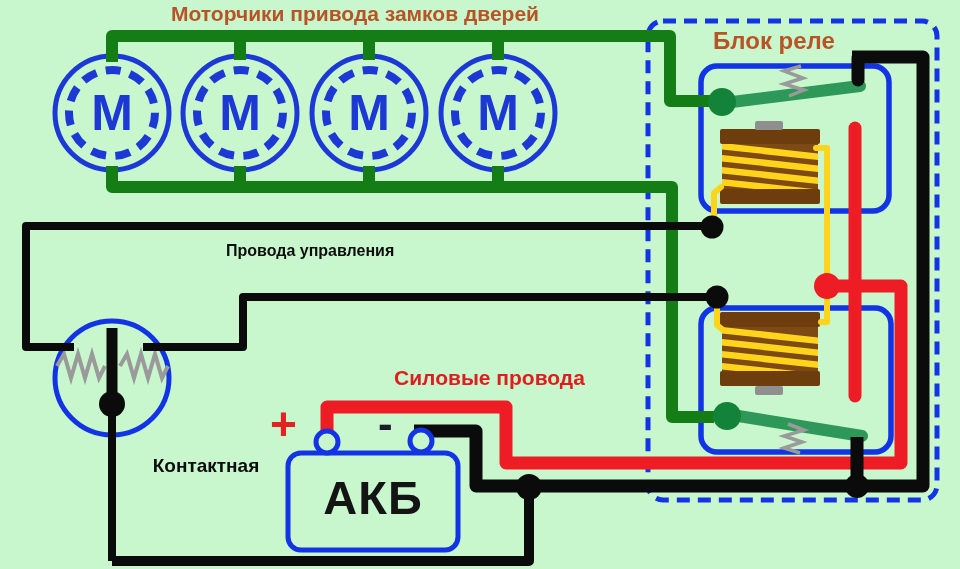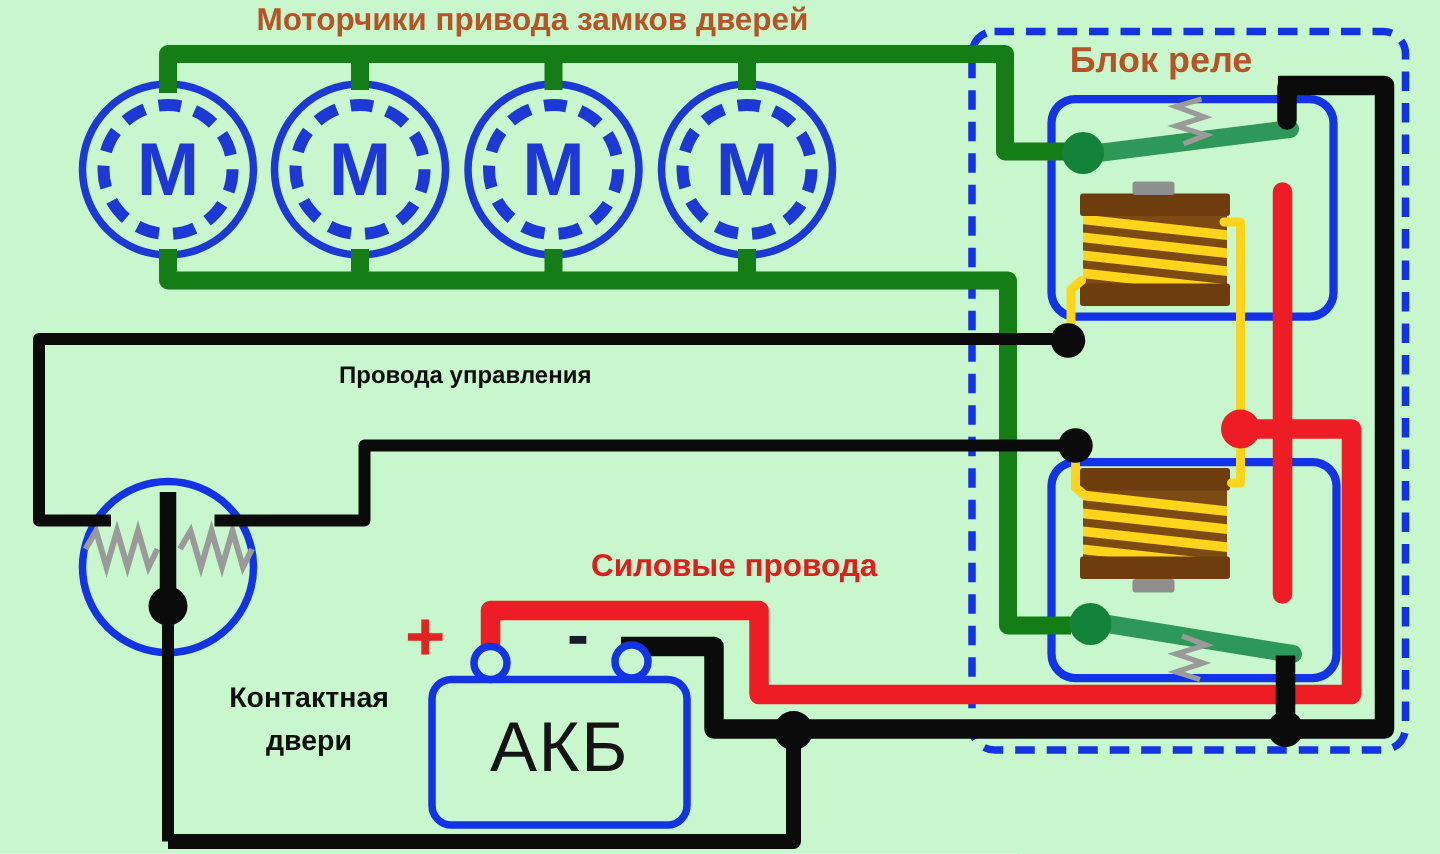--- a/index.html
+++ b/index.html
@@ -10,21 +10,21 @@
     overflow:hidden;
     font-family:"Liberation Sans", sans-serif;
   }
   .stage svg{position:absolute;left:0;top:0;}
   .label{position:absolute;white-space:nowrap;}
   .lbl-title{left:130px;top:2px;width:450px;text-align:center;font-size:21px;font-weight:bold;color:#b85325;}
   .lbl-relay{left:698px;top:27px;width:152px;text-align:center;font-size:24px;font-weight:bold;color:#b85325;}
   .lbl-control{left:226px;top:242px;font-size:16px;font-weight:bold;color:#0d0d0d;}
   .lbl-power{left:394px;top:366px;font-size:21px;font-weight:bold;color:#de1e1e;}
   .lbl-contact{left:121px;top:452px;font-size:19px;font-weight:bold;color:#0d0d0d;line-height:28.5px;white-space:normal;width:170px;text-align:center;}
-  .lbl-akb{left:288px;top:470px;width:170px;text-align:center;font-size:47px;font-weight:normal;color:#141414;letter-spacing:1px;}
+  .lbl-akb{left:288px;top:470px;width:170px;text-align:center;font-size:47px;font-weight:bold;color:#141414;letter-spacing:1px;}
   .lbl-plus{left:270px;top:404px;font-size:46px;font-weight:bold;color:#e32222;line-height:40px;}
   .lbl-minus{left:378px;top:404px;font-size:44px;font-weight:bold;color:#1b1b2e;line-height:40px;}
   .motor-m{position:absolute;top:84px;width:114px;text-align:center;font-size:50px;font-weight:bold;color:#1c39d6;line-height:58px;}
   .m1{left:55px;}.m2{left:183px;}.m3{left:312px;}.m4{left:441px;}
 </style>
 </head>
 <body>
 
 <div class="stage">
 
@@ -164,21 +164,20 @@
       <circle cx="421" cy="441" r="11"></circle>
     </g>
   </svg>
 
   <div class="label lbl-title">Моторчики привода замков дверей</div>
   <div class="label lbl-relay">Блок реле</div>
   <div class="label lbl-control">Провода управления</div>
   <div class="label lbl-power">Силовые провода</div>
   <div class="label lbl-contact">
     <div>Контактная</div>
-    <div>двери</div>
   </div>
   <div class="label lbl-akb">АКБ</div>
   <div class="label lbl-plus">+</div>
   <div class="label lbl-minus">-</div>
 
   <div class="motor-m m1">М</div>
   <div class="motor-m m2">М</div>
   <div class="motor-m m3">М</div>
   <div class="motor-m m4">М</div>
 

